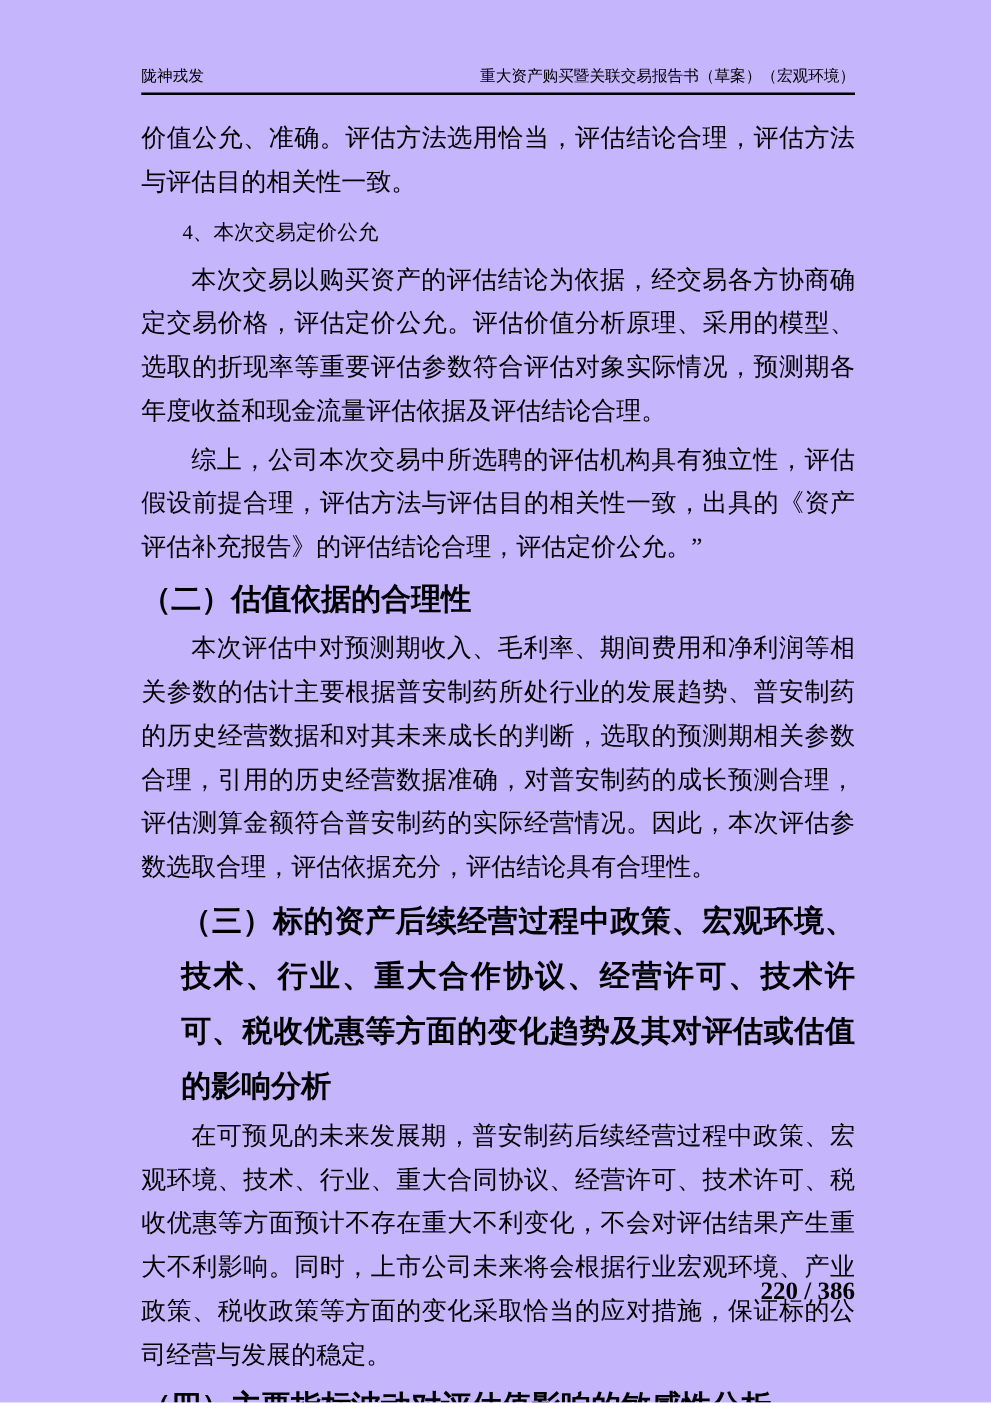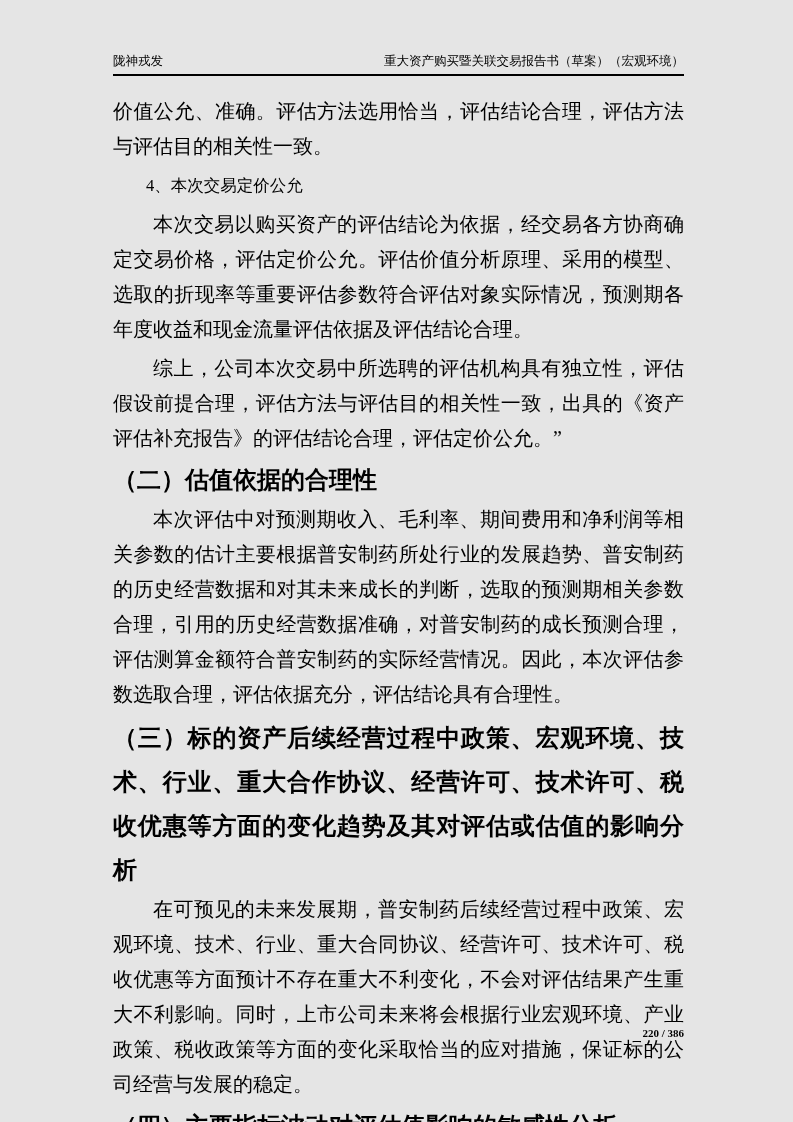--- a/index.html
+++ b/index.html
@@ -1,21 +1,21 @@
 <!DOCTYPE html>
 <html lang="zh"><head>
 <meta charset="utf-8">
 <style>
   * { margin: 0; padding: 0; box-sizing: border-box; }
   html, body { background: #ffffff; }
   .page {
     position: relative;
     width: 793px;
     height: 1122px;
-    background: #e5e5e5;
+    background: #c4b5fd;
     color: #000000;
     font-family: "Liberation Serif", "DejaVu Serif", serif;
     overflow: hidden;
     margin: 0 auto;
   }
   
   .page-header {
     position: absolute;
     left: 113px;
     right: 109px;
@@ -54,29 +54,29 @@
   .sec-heading {
     font-family: "Liberation Sans", "DejaVu Sans", sans-serif;
     font-weight: 700;
     font-size: 24px;
     line-height: 40px;
     text-align: justify;
     text-justify: inter-ideograph;
     word-break: break-all;
     margin-bottom: 2px;
   }
-  .sec-heading.multiline { line-height: 44px; margin-bottom: 0; }
+  .sec-heading.multiline { line-height: 44px; margin-bottom: 0; margin-left: 32px; }
   
   .page-footer {
     position: absolute;
     right: 109px;
     top: 1024px;
     font-family: "Liberation Serif", "DejaVu Serif", serif;
     font-weight: 700;
-    font-size: 11px;
+    font-size: 20px;
     line-height: 18px;
     text-align: center;
   }
 </style>
 </head>
 <body>
 
 <div class="page">
 
   <div class="page-header">

